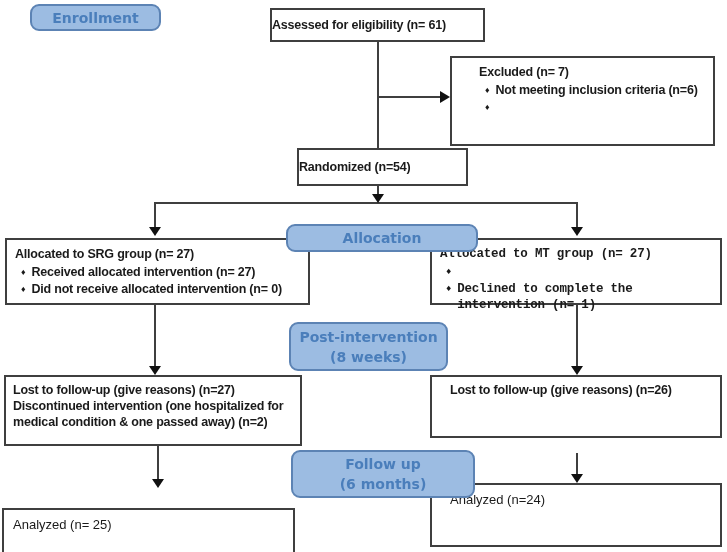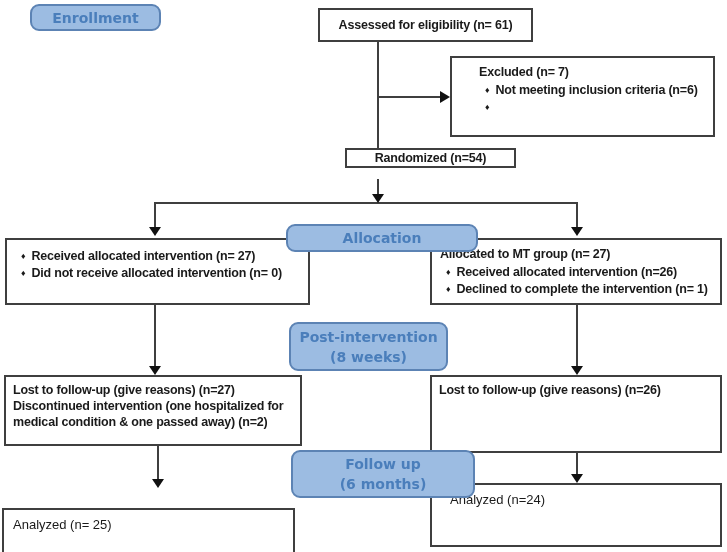--- a/index.html
+++ b/index.html
@@ -14,21 +14,21 @@
     color:#4a7ebb;font-family:"DejaVu Sans",sans-serif;font-weight:bold;
     display:flex;flex-direction:column;align-items:center;justify-content:center;
     font-size:14px;line-height:20px;text-align:center;
   }
   
   .box{
     position:absolute;box-sizing:border-box;z-index:2;
     background:#fff;border:2px solid #3f3f3f;
     font-size:12.5px;font-weight:bold;letter-spacing:-0.2px;line-height:16px;
   }
-  .box.center{display:flex;align-items:center;justify-content:center;text-align:center;margin-left:48px;}
+  .box.center{display:flex;align-items:center;justify-content:flex-start;text-align:center;}
   .box.pad{padding:6px 8px;}
   .box.light{font-weight:normal;letter-spacing:0;font-size:13px;}
   .bullets{margin-top:2px;}
   .bullet-row{display:flex;align-items:flex-start;margin:1px 0 0 6px;}
   .bullet-marker{font-size:9px;line-height:16px;margin-right:6px;}
   
   .line{position:absolute;background:#3f3f3f;z-index:1;}
   .arrow-down{
     position:absolute;width:0;height:0;z-index:2;
     border-left:6px solid transparent;border-right:6px solid transparent;
@@ -51,71 +51,71 @@
 
   <div class="box center" style="left:270px;top:8px;width:215px;height:34px;">
     <span>Assessed for eligibility (n= 61)</span>
   </div>
 
   <div class="line" style="left:377px;top:42px;width:2px;height:106px;"></div>
 
   <div class="line" style="left:379px;top:96px;width:61px;height:2px;"></div>
   <div class="arrow-right" style="left:440px;top:91px;"></div>
 
-  <div class="box pad" style="left:450px;top:56px;width:265px;height:81px;padding-left:27px;">
+  <div class="box pad" style="left:450px;top:56px;width:265px;height:90px;padding-left:27px;">
     <div>Excluded (n= 7)</div>
     <div class="bullets">
       <div class="bullet-row">
         <span class="bullet-marker">♦</span>
         <span>Not meeting inclusion criteria (n=6)</span>
       </div>
       <div class="bullet-row">
         <span class="bullet-marker">♦</span>
       </div>
     </div>
   </div>
 
-  <div class="box center" style="left:297px;top:148px;width:171px;height:20px;">
+  <div class="box center" style="left:297px;top:148px;width:171px;height:38px;">
     <span>Randomized (n=54)</span>
   </div>
 
   <div class="line" style="left:377px;top:179px;width:2px;height:16px;"></div>
   <div class="arrow-down" style="left:372px;top:194px;"></div>
 
   <div class="line" style="left:154px;top:202px;width:424px;height:2px;"></div>
 
   <div class="line" style="left:154px;top:204px;width:2px;height:23px;"></div>
   <div class="arrow-down" style="left:149px;top:227px;"></div>
 
   <div class="line" style="left:576px;top:204px;width:2px;height:23px;"></div>
   <div class="arrow-down" style="left:571px;top:227px;"></div>
 
   <div class="badge" style="left:286px;top:224px;width:192px;height:28px;">
     <div>Allocation</div>
   </div>
 
   <div class="box pad" style="left:5px;top:238px;width:305px;height:67px;">
+    <div>Allocated to SRG group (n= 27)</div>
     <div class="bullets">
       <div class="bullet-row">
         <span class="bullet-marker">♦</span>
         <span>Received allocated intervention (n= 27)</span>
       </div>
       <div class="bullet-row">
         <span class="bullet-marker">♦</span>
         <span>Did not receive allocated intervention (n= 0)</span>
       </div>
     </div>
   </div>
 
-  <div class="box pad" style="left:430px;top:238px;width:292px;height:67px;">
+  <div class="box pad" style="left:430px;top:238px;width:292px;height:67px;font-family:Liberation Mono, monospace;">
     <div>Allocated to MT group (n= 27)</div>
     <div class="bullets">
       <div class="bullet-row">
         <span class="bullet-marker">♦</span>
-        <span>Received allocated intervention (n=26)</span>
       </div>
       <div class="bullet-row">
         <span class="bullet-marker">♦</span>
         <span>Declined to complete the intervention (n= 1)</span>
       </div>
     </div>
   </div>
 
   <div class="line" style="left:154px;top:305px;width:2px;height:61px;"></div>
   <div class="arrow-down" style="left:149px;top:366px;"></div>
@@ -126,21 +126,21 @@
   <div class="badge" style="left:289px;top:322px;width:159px;height:49px;">
     <div>Post-intervention</div>
     <div>(8 weeks)</div>
   </div>
 
   <div class="box pad" style="left:4px;top:375px;width:298px;height:71px;padding:5px 7px;">
     <div>Lost to follow-up (give reasons) (n=27)</div>
     <div>Discontinued intervention (one hospitalized for medical condition &amp; one passed away) (n=2)</div>
   </div>
 
-  <div class="box pad" style="left:430px;top:375px;width:292px;height:78px;padding:5px 7px;">
+  <div class="box pad" style="left:430px;top:375px;width:292px;height:63px;padding:5px 18px;">
     <div>Lost to follow-up (give reasons) (n=26)</div>
   </div>
 
   <div class="line" style="left:157px;top:446px;width:2px;height:33px;"></div>
   <div class="arrow-down" style="left:152px;top:479px;"></div>
 
   <div class="line" style="left:576px;top:453px;width:2px;height:21px;"></div>
   <div class="arrow-down" style="left:571px;top:474px;"></div>
 
   <div class="badge" style="left:291px;top:450px;width:184px;height:48px;">

